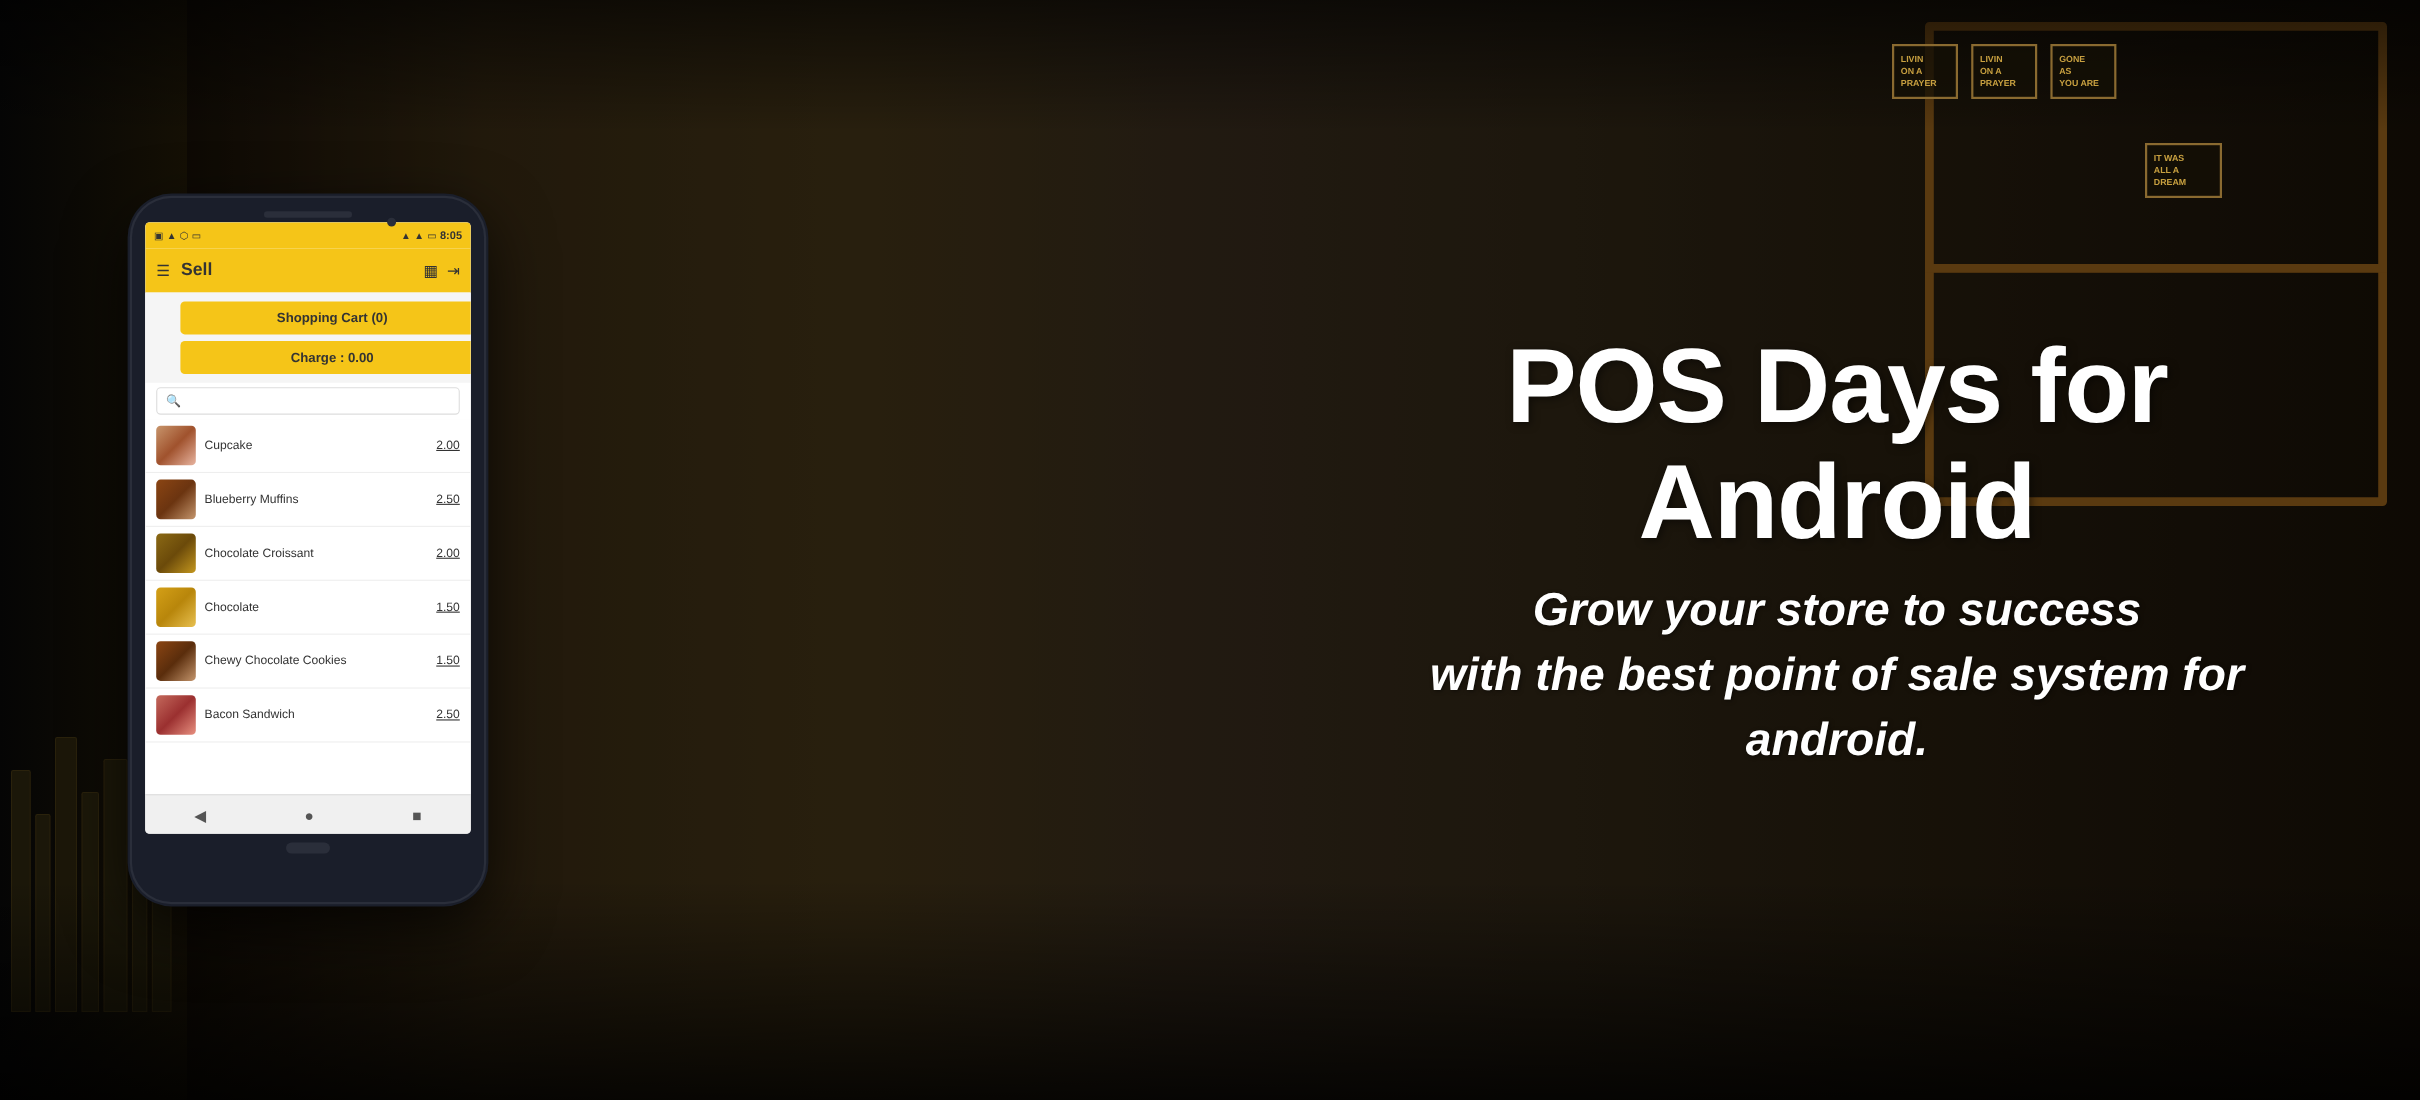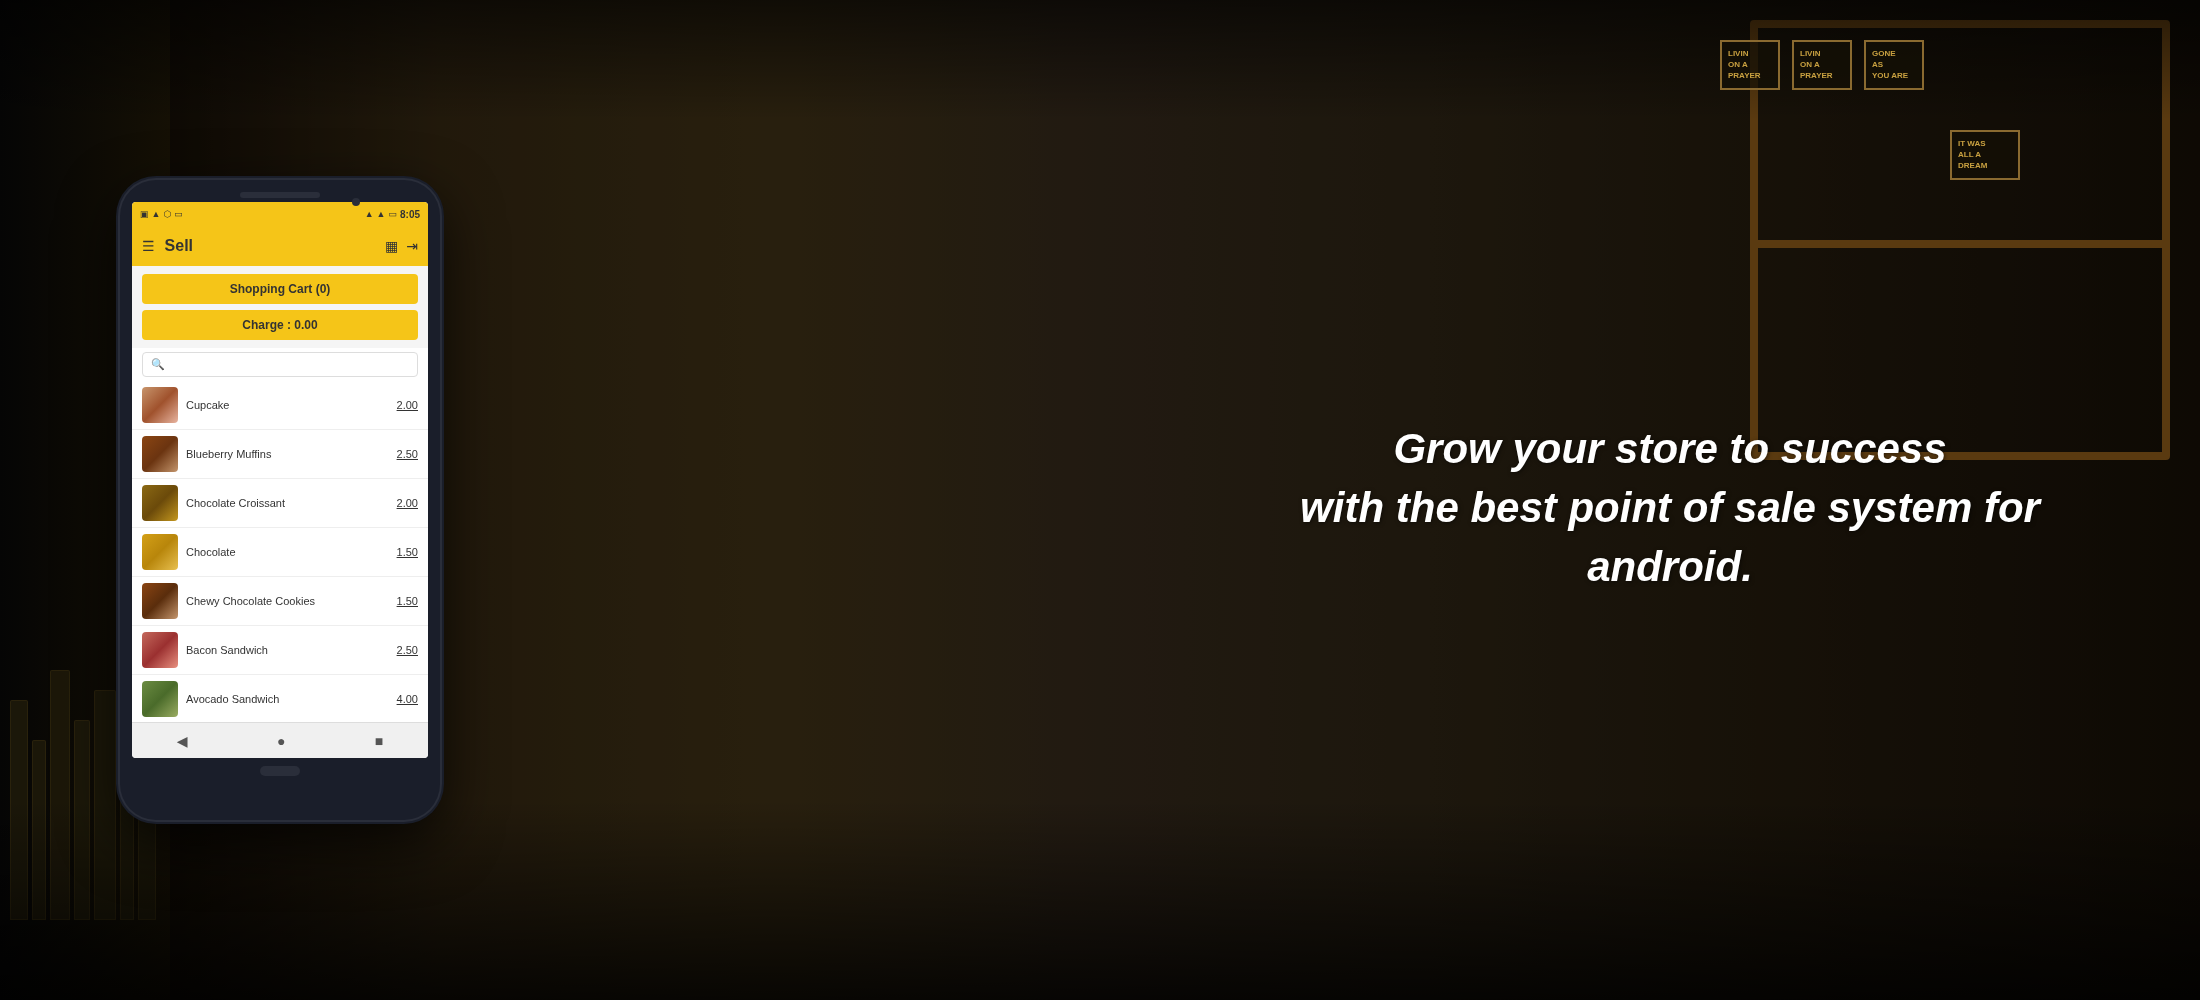--- a/index.html
+++ b/index.html
@@ -157,20 +157,21 @@
       width: 100%;
       padding: 8px;
       border: none;
       border-radius: 4px;
       background: #f5c518;
       font-size: 12px;
       font-weight: bold;
       color: #333;
       cursor: pointer;
       text-align: center;
+      margin-left: 22px;
     }
 
     
     .search-bar {
       padding: 4px 10px;
       background: #fff;
       flex-shrink: 0;
     }
 
     .search-input {
@@ -552,41 +553,35 @@
                 <span class="product-price">1.50</span>
               </div>
             </div>
             <div class="product-item">
               <div class="product-thumb bacon-bg"></div>
               <div class="product-info">
                 <span class="product-name">Bacon Sandwich</span>
                 <span class="product-price">2.50</span>
               </div>
             </div>
-            <div class="product-item">
-              <div class="product-thumb avocado-bg"></div>
-              <div class="product-info">
-                <span class="product-name">Avocado Sandwich</span>
-                <span class="product-price">4.00</span>
-              </div>
-            </div>
           </div>
       </div>
 
       <div class="phone-nav">
         <span class="nav-btn">◀</span>
         <span class="nav-btn">●</span>
         <span class="nav-btn">■</span>
       </div>
     </div>
 
     <div class="phone-bottom">
       <div class="home-button"></div>
     </div>
   </div>
 </div>
 
 <div class="hero-text">
+  <div class="hero-title">POS Days for Android</div>
   <div class="hero-subtitle">
     <span>Grow your store to success</span><br>
     <span>with the best point of sale system for android.</span>
   </div>
 </div>
 
 </body></html>

